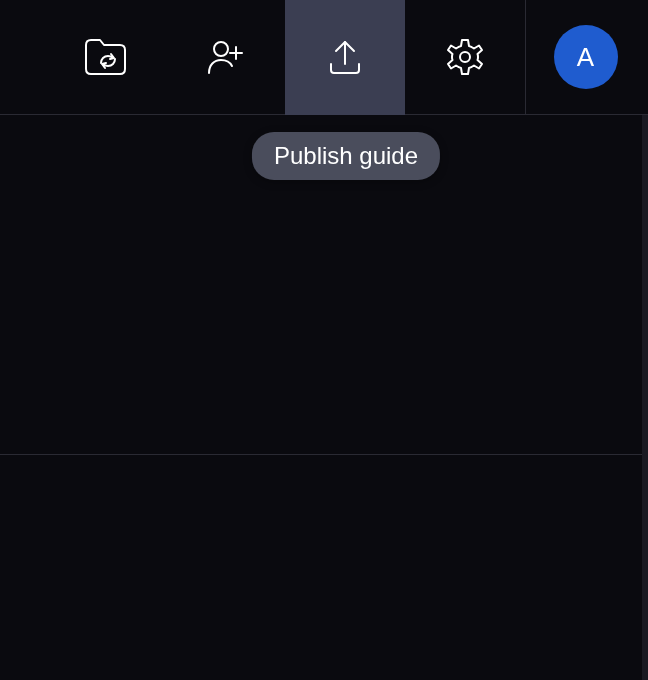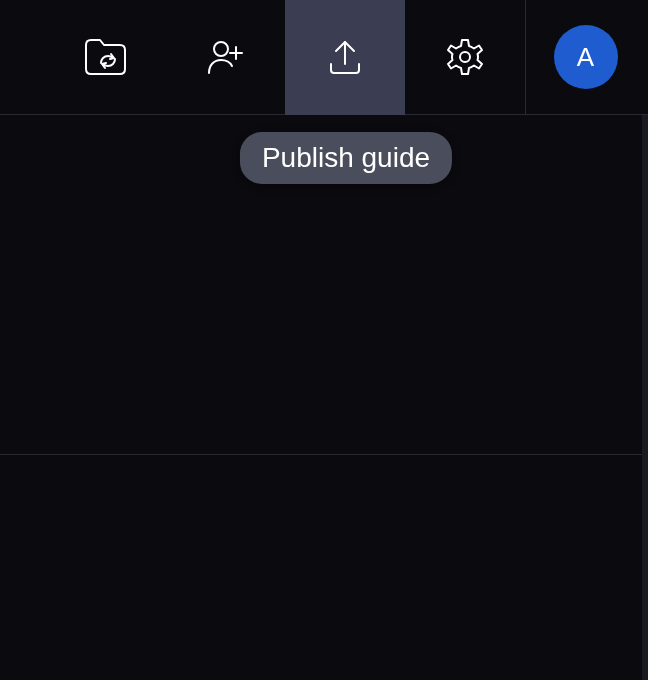--- a/index.html
+++ b/index.html
@@ -64,21 +64,21 @@
     }
     .tooltip {
       position: absolute;
       top: 132px;
       left: 346px;
       transform: translateX(-50%);
       background: #4a4d5c;
       color: #fff;
       padding: 10px 22px;
       border-radius: 22px;
-      font-size: 28px;
+      font-size: 24px;
       font-weight: 400;
       white-space: nowrap;
       box-shadow: 0 2px 8px rgba(0,0,0,0.3);
     }
     .divider {
       position: absolute;
       top: 454px;
       left: 0;
       right: 6px;
       height: 1px;

